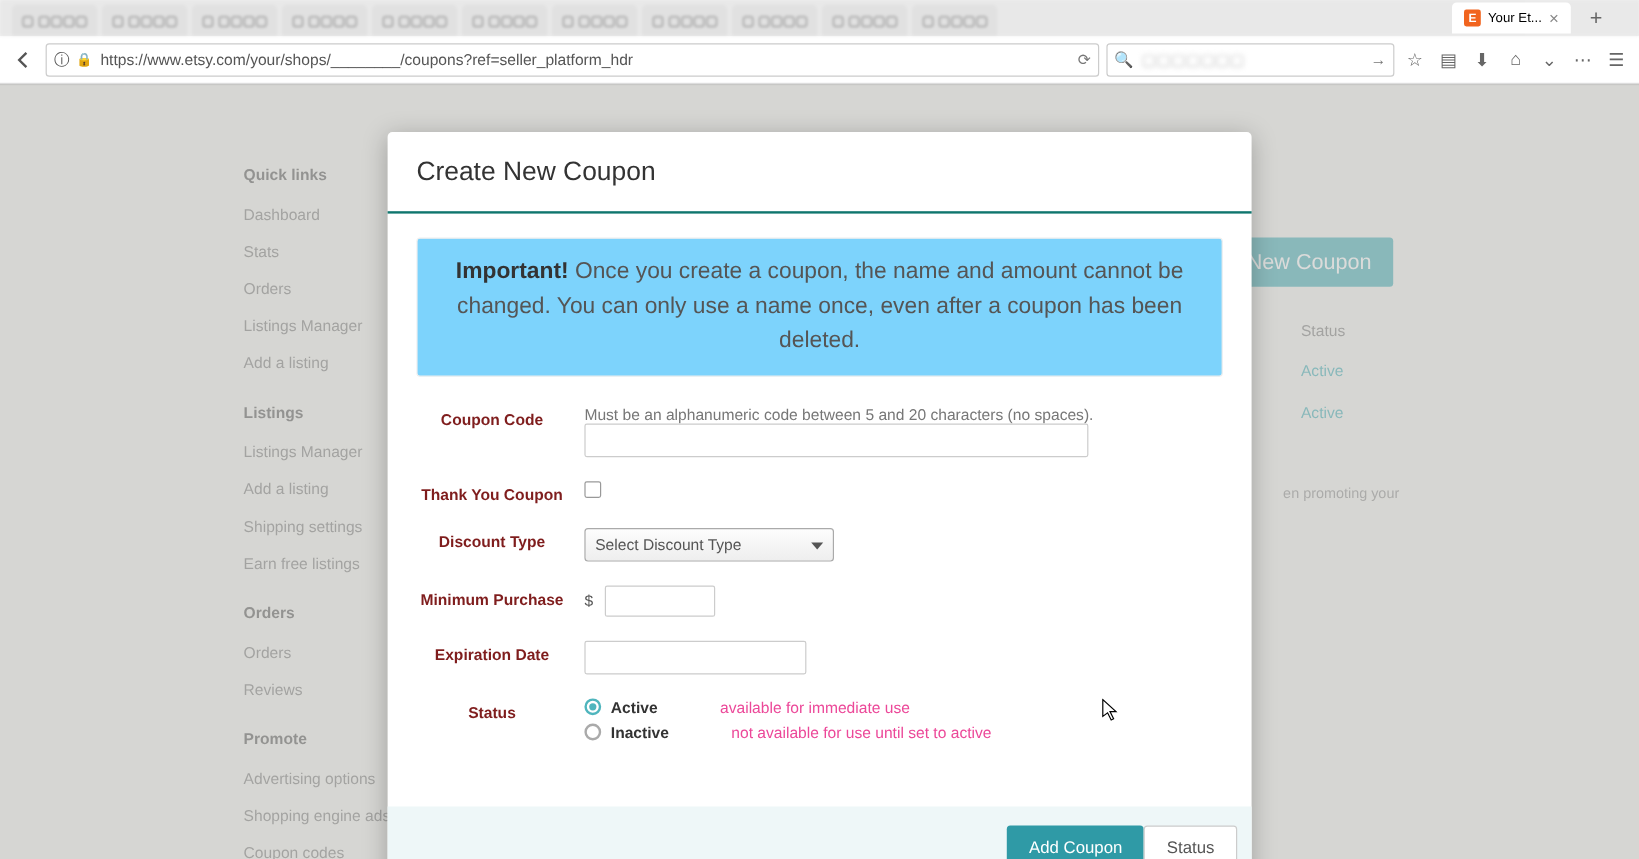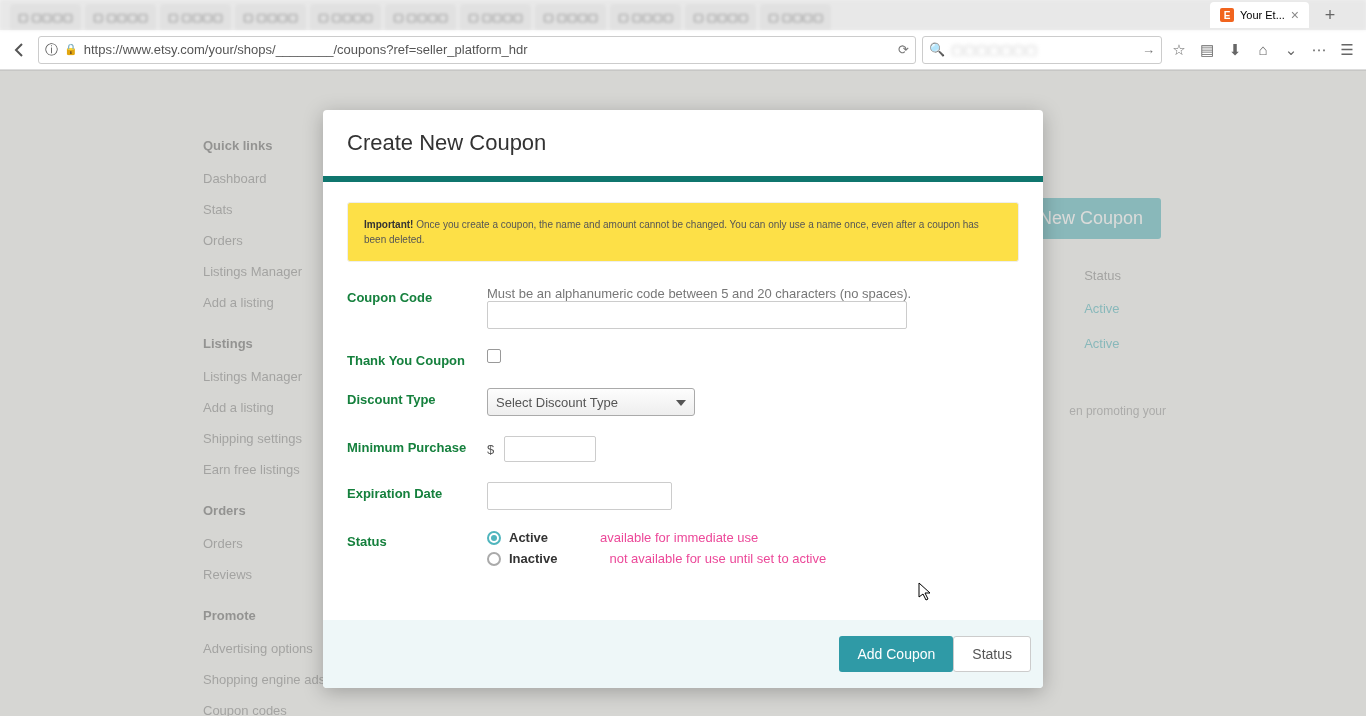--- a/index.html
+++ b/index.html
@@ -32,27 +32,27 @@
 .side-link { color:#888; font-size:13px; padding:8px 0; display:block;}
 .create-btn-bg { position:absolute; top:128px; right:205px; background:#4fb5bd; color:#fff; padding:10px 18px; border-radius:3px; font-size:18px;}
 .status-col { position:absolute; top:190px; right:245px; font-size:13px;}
 .status-head{color:#888;padding:8px 0;}
 .status-row{color:#4fb5bd;padding:10px 0;}
 .promo-text{position:absolute;top:334px;right:200px;color:#999;font-size:12px;}
 
 
 .overlay { position:absolute; top:70px; left:0; right:0; bottom:0; background:rgba(50,50,50,0.15); display:flex; justify-content:center; }
 .modal { width:720px; background:#fff; border-radius:4px; box-shadow:0 4px 20px rgba(0,0,0,0.25); margin-top:40px; height:fit-content;}
-.modal-header { padding:20px 24px; border-bottom:6px solid #0f766e;}
+.modal-header { padding:20px 24px; border-bottom:2px solid #0f766e;}
 .modal-title { font-size:22px; color:#333; font-weight:normal;}
 .modal-body { padding:20px 24px 28px;}
-.important-box { background:#fde047; border:1px solid #eee; border-radius:3px; padding:14px 16px; font-size:10px; color:#555; line-height:1.5; margin-bottom:24px;}
+.important-box { background:#7dd3fc; border:1px solid #eee; border-radius:3px; padding:14px 16px; font-size:19px; color:#555; line-height:1.5; margin-bottom:24px;text-align:center;}
 .important-box strong{color:#333;}
 .form-row { display:flex; margin-bottom:20px; align-items:flex-start;}
-.form-label { width:140px; text-align:left; padding-right:14px; font-size:13px; color:#15803d; font-weight:bold; padding-top:4px;}
+.form-label { width:140px; text-align:center; padding-right:14px; font-size:13px; color:#7f1d1d; font-weight:bold; padding-top:4px;}
 .form-field { flex:1; font-size:13px; color:#555;}
 .hint { color:#777; font-size:13px; margin-bottom:0; display:block;}
 .text-input { width:420px; height:28px; border:1px solid #ccc; border-radius:2px; padding:0 6px; font-size:13px;}
 .small-input { width:92px; height:26px; border:1px solid #ccc; border-radius:2px; padding:0 6px; font-size:13px;}
 .date-input { width:185px; height:28px; border:1px solid #ccc; border-radius:2px; padding:0 6px; font-size:13px;}
 .select { width:208px; height:28px; border:1px solid #aaa; border-radius:3px; background:linear-gradient(#fdfdfd,#eee); padding:0 24px 0 8px; font-size:13px; position:relative; display:flex;align-items:center;}
 .select::after{content:"";position:absolute;right:8px;top:11px;border-left:5px solid transparent;border-right:5px solid transparent;border-top:6px solid #555;}
 .checkbox-row{display:flex;align-items:center;gap:10px;}
 .checkbox{width:14px;height:14px;border:1px solid #999;border-radius:2px;background:#fff;}
 .radio-row{display:flex;align-items:center;gap:8px;margin-bottom:6px;font-size:13px;}

